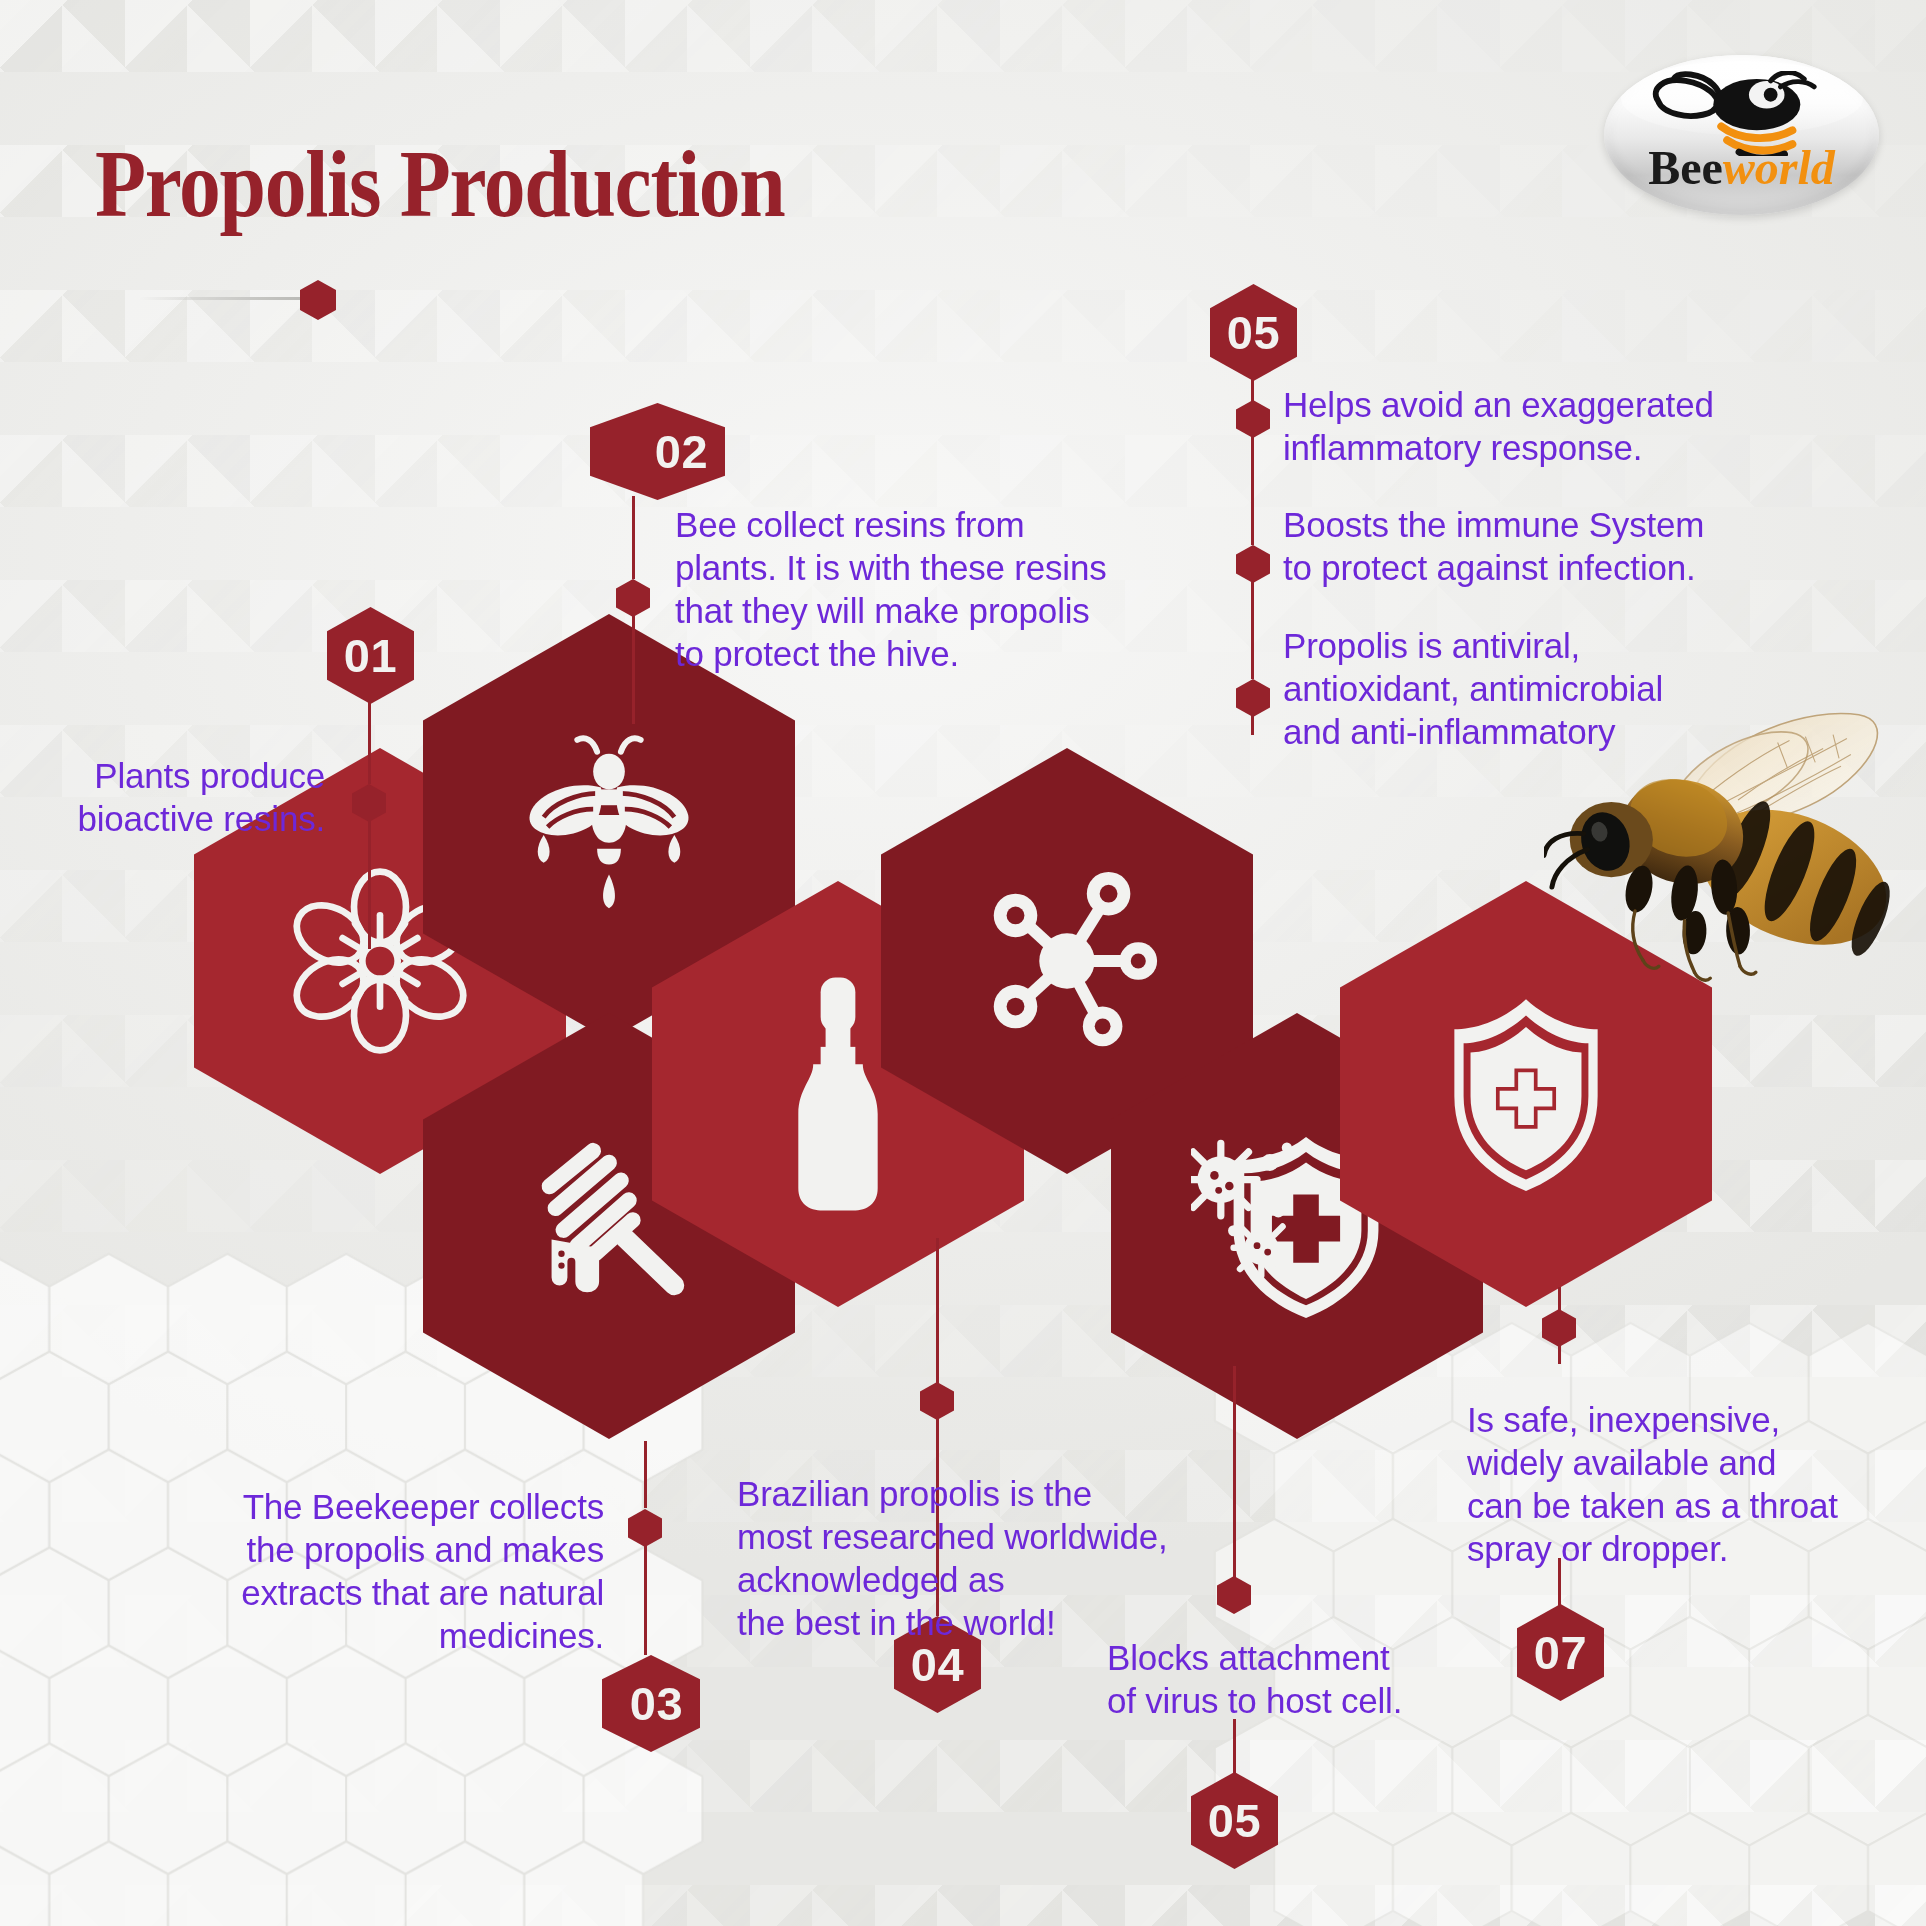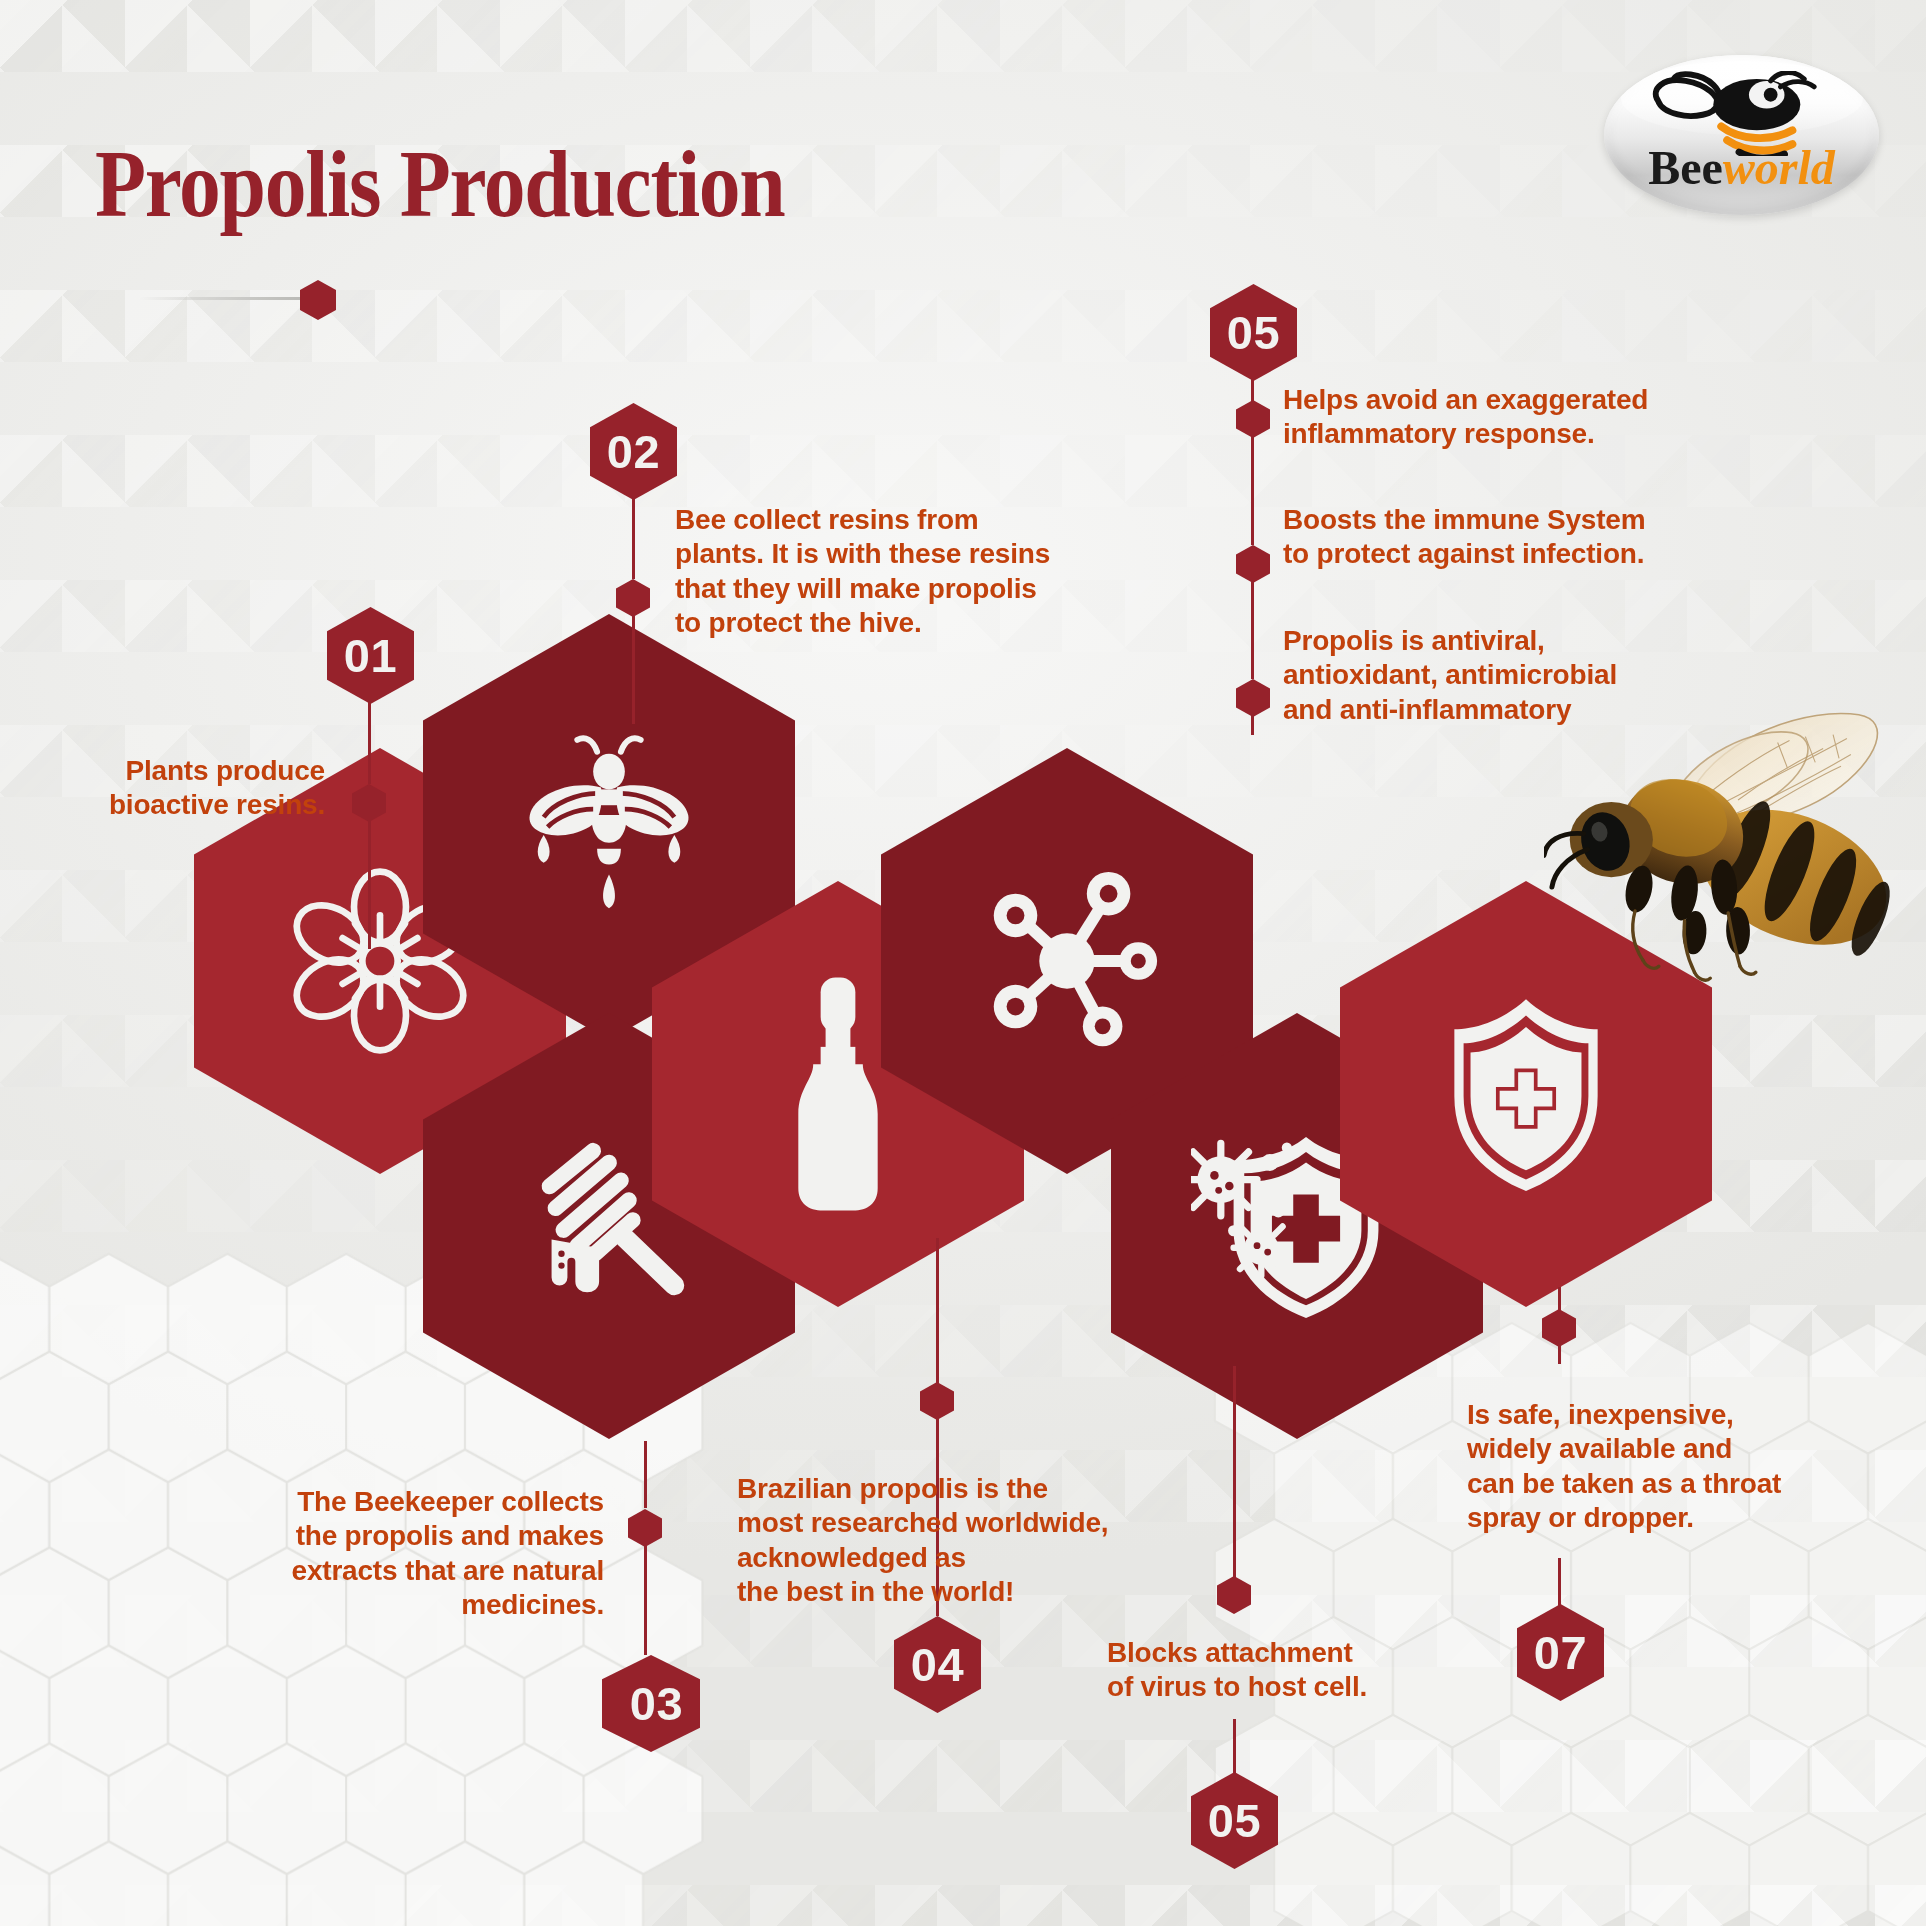--- a/index.html
+++ b/index.html
@@ -100,24 +100,24 @@
   .dot{
     position:absolute;width:34px;height:38px;
     clip-path:polygon(50% 0%,100% 25%,100% 75%,50% 100%,0% 75%,0% 25%);
     background:#96222b;
   }
   .conn{position:absolute;width:3px;background:#96222b;}
 
   
   .txt{
     position:absolute;
-    color:#c2410c;
+    color:#6d28d9;
     font-family:"Liberation Sans", sans-serif;
-    font-weight:700;
-    font-size:28px;
+    font-weight:400;
+    font-size:35px;
     line-height:1.23;
     letter-spacing:-0.2px;
   }
   .txt.right{text-align:right;}
 
   
   #bee-photo{position:absolute;left:1544px;top:683px;width:396px;height:327px;}
 </style>
 </head>
 <body>
@@ -493,21 +493,21 @@
     <path d="M198 286 C202 294 210 296 214 292"></path>
   </g>
 </svg>
 
 <div class="badge" style="left:327px;top:607px;">01</div>
 <div class="conn" style="left:368px;top:700px;height:84px;"></div>
 <div class="dot" style="left:352px;top:784px;"></div>
 <div class="conn" style="left:368px;top:820px;height:129px;"></div>
 <div class="txt right" style="left:48px;top:754px;width:277px;">Plants produce<br>bioactive resins.</div>
 
-<div class="badge" style="left:590px;top:403px;">02</div>
+<div class="badge" style="left:590px;top:403px;padding-left:48px;">02</div>
 <div class="conn" style="left:632px;top:496px;height:83px;"></div>
 <div class="dot" style="left:616px;top:579px;"></div>
 <div class="conn" style="left:632px;top:615px;height:109px;"></div>
 <div class="txt" style="left:675px;top:503px;width:495px;">Bee collect resins from<br>plants. It is with these resins<br>that they will make propolis<br>to protect the hive.</div>
 
 <div class="conn" style="left:644px;top:1441px;height:67px;"></div>
 <div class="dot" style="left:628px;top:1509px;"></div>
 <div class="conn" style="left:644px;top:1544px;height:111px;"></div>
 <div class="badge" style="left:602px;top:1655px;padding-left:11px;">03</div>
 <div class="txt right" style="left:149px;top:1485px;width:455px;">The Beekeeper collects<br>the propolis and makes<br>extracts that are natural<br>medicines.</div>

